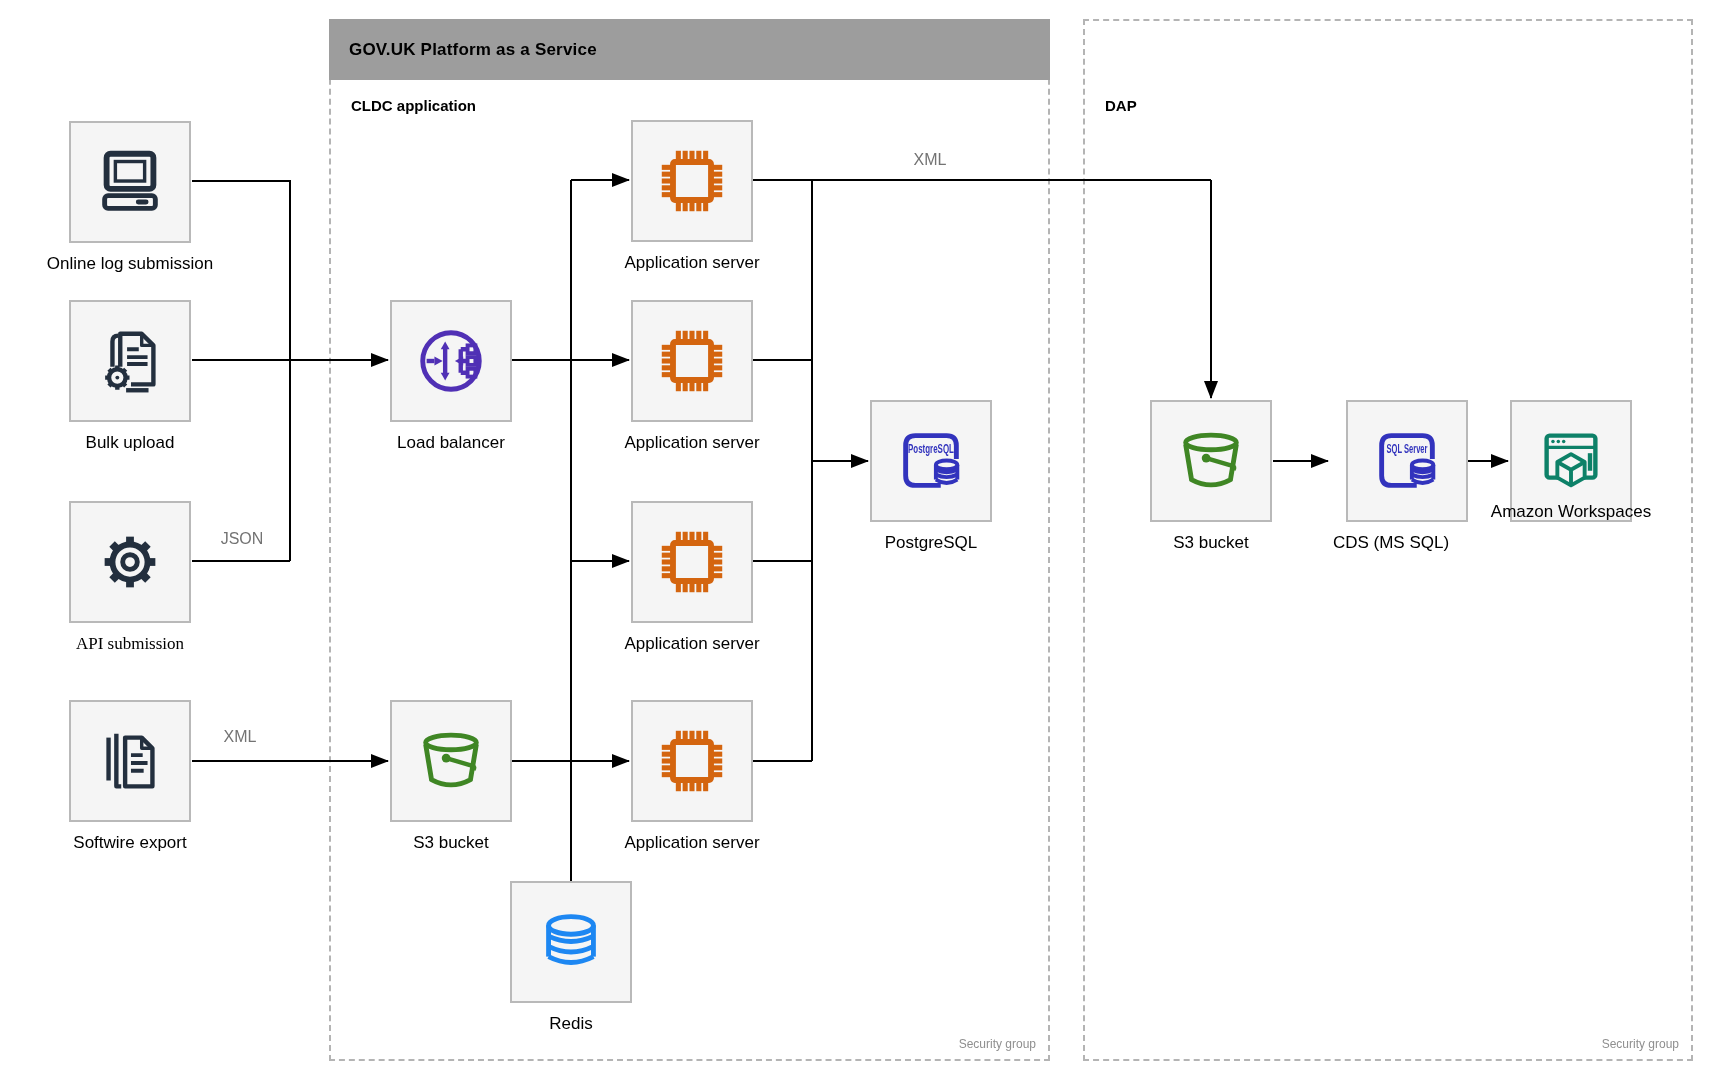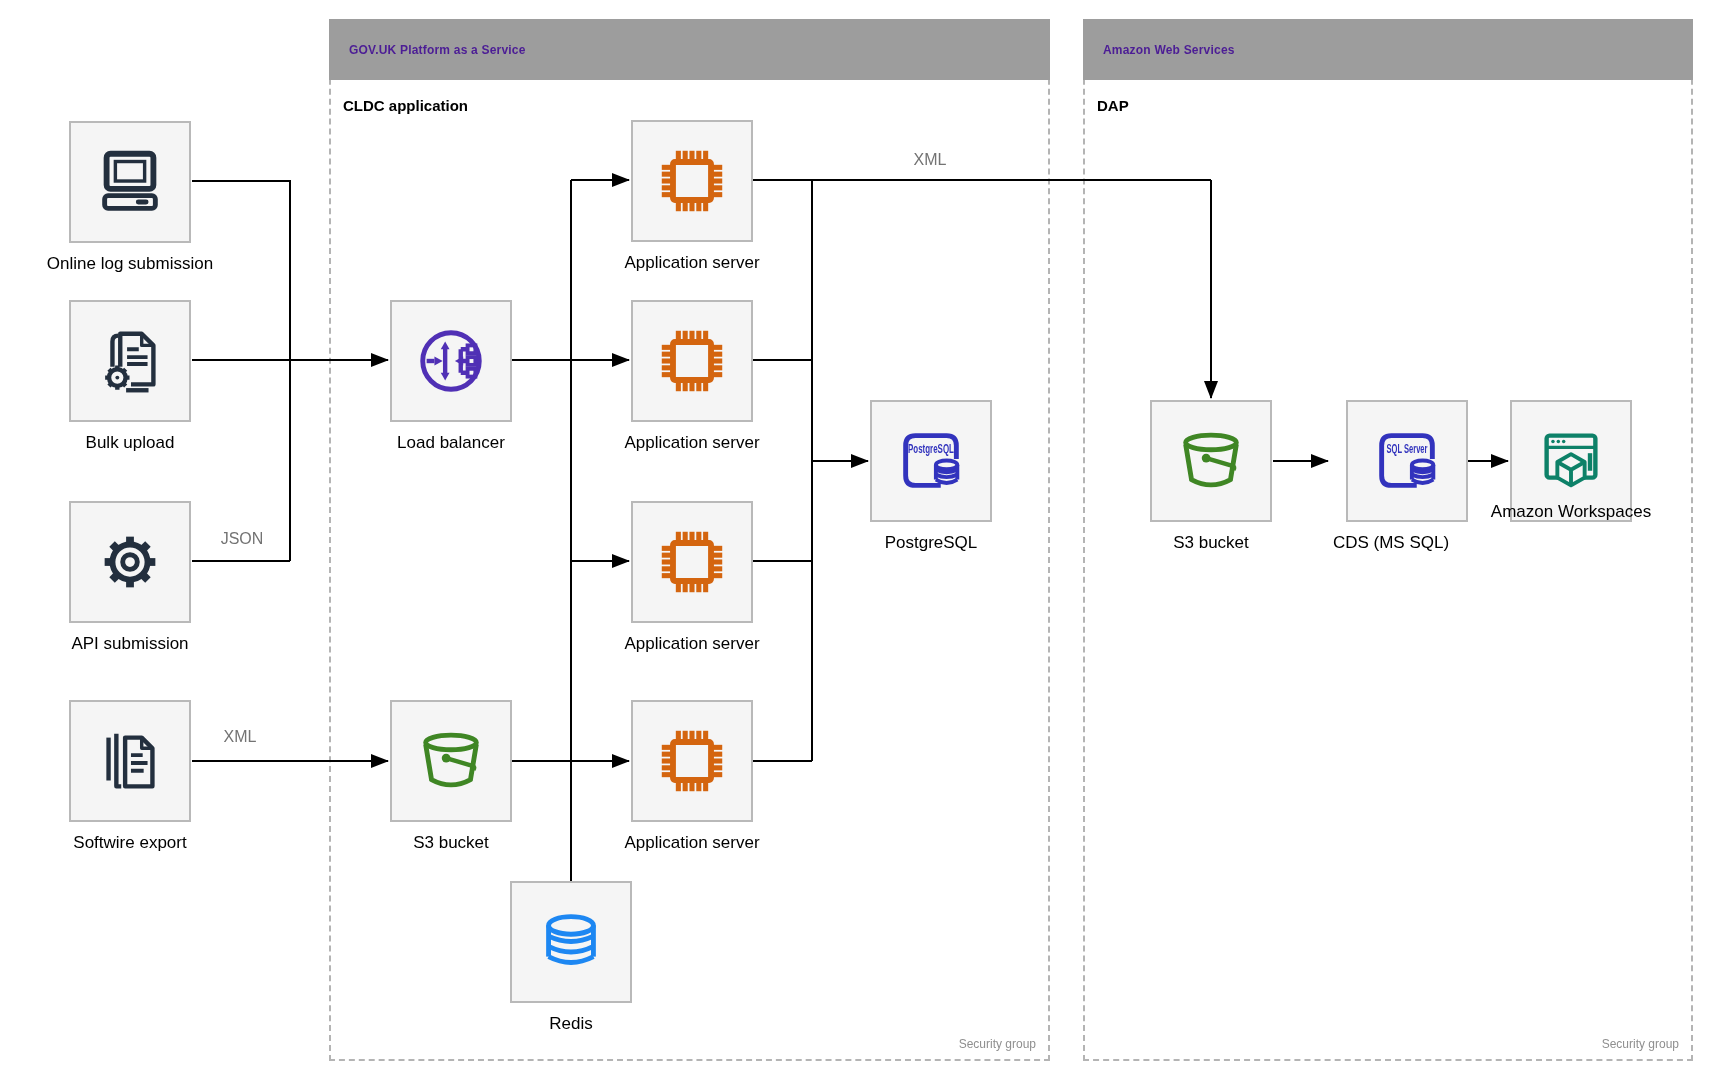--- a/index.html
+++ b/index.html
@@ -3,22 +3,22 @@
 <meta charset="utf-8">
 <style>
   html,body{margin:0;padding:0;background:#ffffff;}
   body{width:1712px;height:1082px;position:relative;overflow:hidden;
        font-family:"Liberation Sans", sans-serif;color:#111;}
   #canvas{position:absolute;inset:0;}
   svg.edges{position:absolute;left:0;top:0;z-index:1;}
   .container{position:absolute;border:2px dashed #b4b4b4;box-sizing:border-box;z-index:0;background:#fff;}
   .container .bar{position:absolute;top:-2px;left:-2px;right:-2px;height:61px;background:#9d9d9d;
        display:flex;align-items:center;padding-left:20px;}
-  .container .bar span{color:#4c1d95;font-size:12px;font-weight:bold;letter-spacing:.2px;}
-  .container .sub{position:absolute;top:76px;left:12px;font-size:15px;font-weight:bold;color:#000;}
+  .container .bar span{color:#000000;font-size:17px;font-weight:bold;letter-spacing:.2px;}
+  .container .sub{position:absolute;top:76px;left:20px;font-size:15px;font-weight:bold;color:#000;}
   .container .footer{position:absolute;bottom:8px;right:12px;font-size:12px;color:#8f8f8f;}
   #nodes{position:absolute;inset:0;z-index:2;}
   .node{position:absolute;width:122px;height:122px;box-sizing:border-box;background:#f5f5f5;
         border:2px solid #b9b9b9;display:flex;align-items:center;justify-content:center;}
   .node .icon{display:block;line-height:0;}
   .node-label{position:absolute;width:240px;text-align:center;font-size:17px;color:#000;z-index:2;}
   .edge-label{position:absolute;width:120px;text-align:center;font-size:16px;color:#737373;z-index:2;}
 </style>
 </head>
 <body>
@@ -27,23 +27,20 @@
 
   <div class="container" style="left:329px;top:19px;width:721px;height:1042px;">
     <div class="bar">
       <span>GOV.UK Platform as a Service</span>
     </div>
     <div class="sub">CLDC application</div>
     <div class="footer">Security group</div>
   </div>
 
   <div class="container" style="left:1083px;top:19px;width:610px;height:1042px;">
-    <div class="bar">
-      <span>Amazon Web Services</span>
-    </div>
     <div class="sub">DAP</div>
     <div class="footer">Security group</div>
   </div>
 
   <svg class="edges" width="1712" height="1082">
     <defs>
       <marker id="arw" viewBox="0 0 18 14" refX="17" refY="7" markerWidth="18" markerHeight="14" markerUnits="userSpaceOnUse" orient="auto">
         <path d="M0,0 L18,7 L0,14 Z" fill="#000"></path>
       </marker>
     </defs>
@@ -111,21 +108,21 @@
                 <path d="M14,40 H22"></path>
                 <path d="M58,40 H66"></path>
                 <path d="M21.6,21.6 L27.3,27.3"></path>
                 <path d="M52.7,52.7 L58.4,58.4"></path>
                 <path d="M58.4,21.6 L52.7,27.3"></path>
                 <path d="M27.3,52.7 L21.6,58.4"></path>
               </g>
             </g>
           </svg></span>
       </div>
-      <div class="node-label" style="left: 10px; top: 634px;">API submission</div>
+      <div class="node-label" style="left: 10px; top: 634px; font-family: Liberation Serif, serif;">API submission</div>
       <div class="node" style="left: 69px; top: 700px; color: rgb(35, 47, 62);">
         <span class="icon"><svg viewBox="0 0 80 80" width="78" height="78">
             <g fill="none" stroke="currentColor" stroke-width="4.5" stroke-linejoin="round">
               <path d="M18,16 V60"></path>
               <path d="M26,12 V66 H31"></path>
               <path d="M35,16 H52 L63,27 V66 H35 Z" fill="#f5f5f5"></path>
               <path d="M52,16 V27 H63" stroke-width="3.5"></path>
               <path d="M41,34 H53 M41,42 H58 M41,50 H54" stroke-width="4"></path>
             </g>
           </svg></span>

